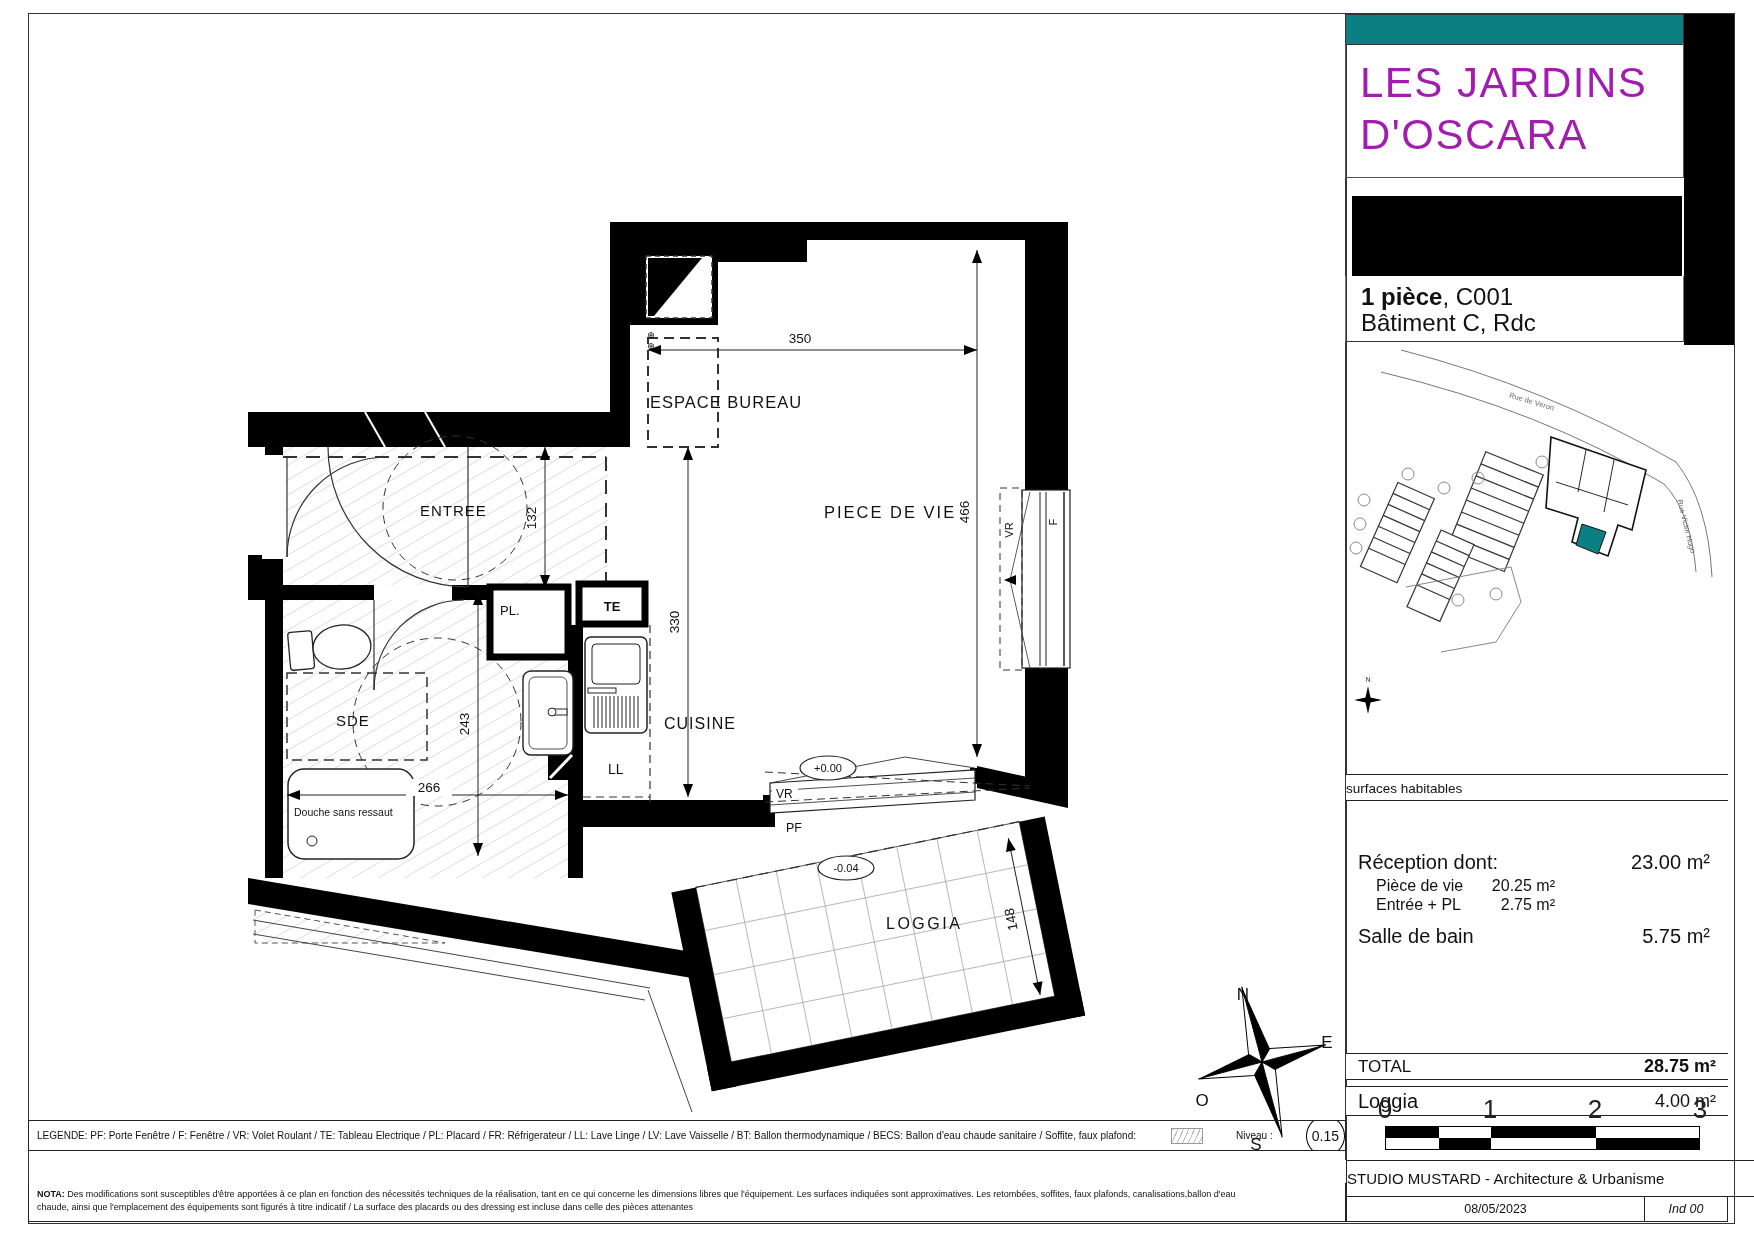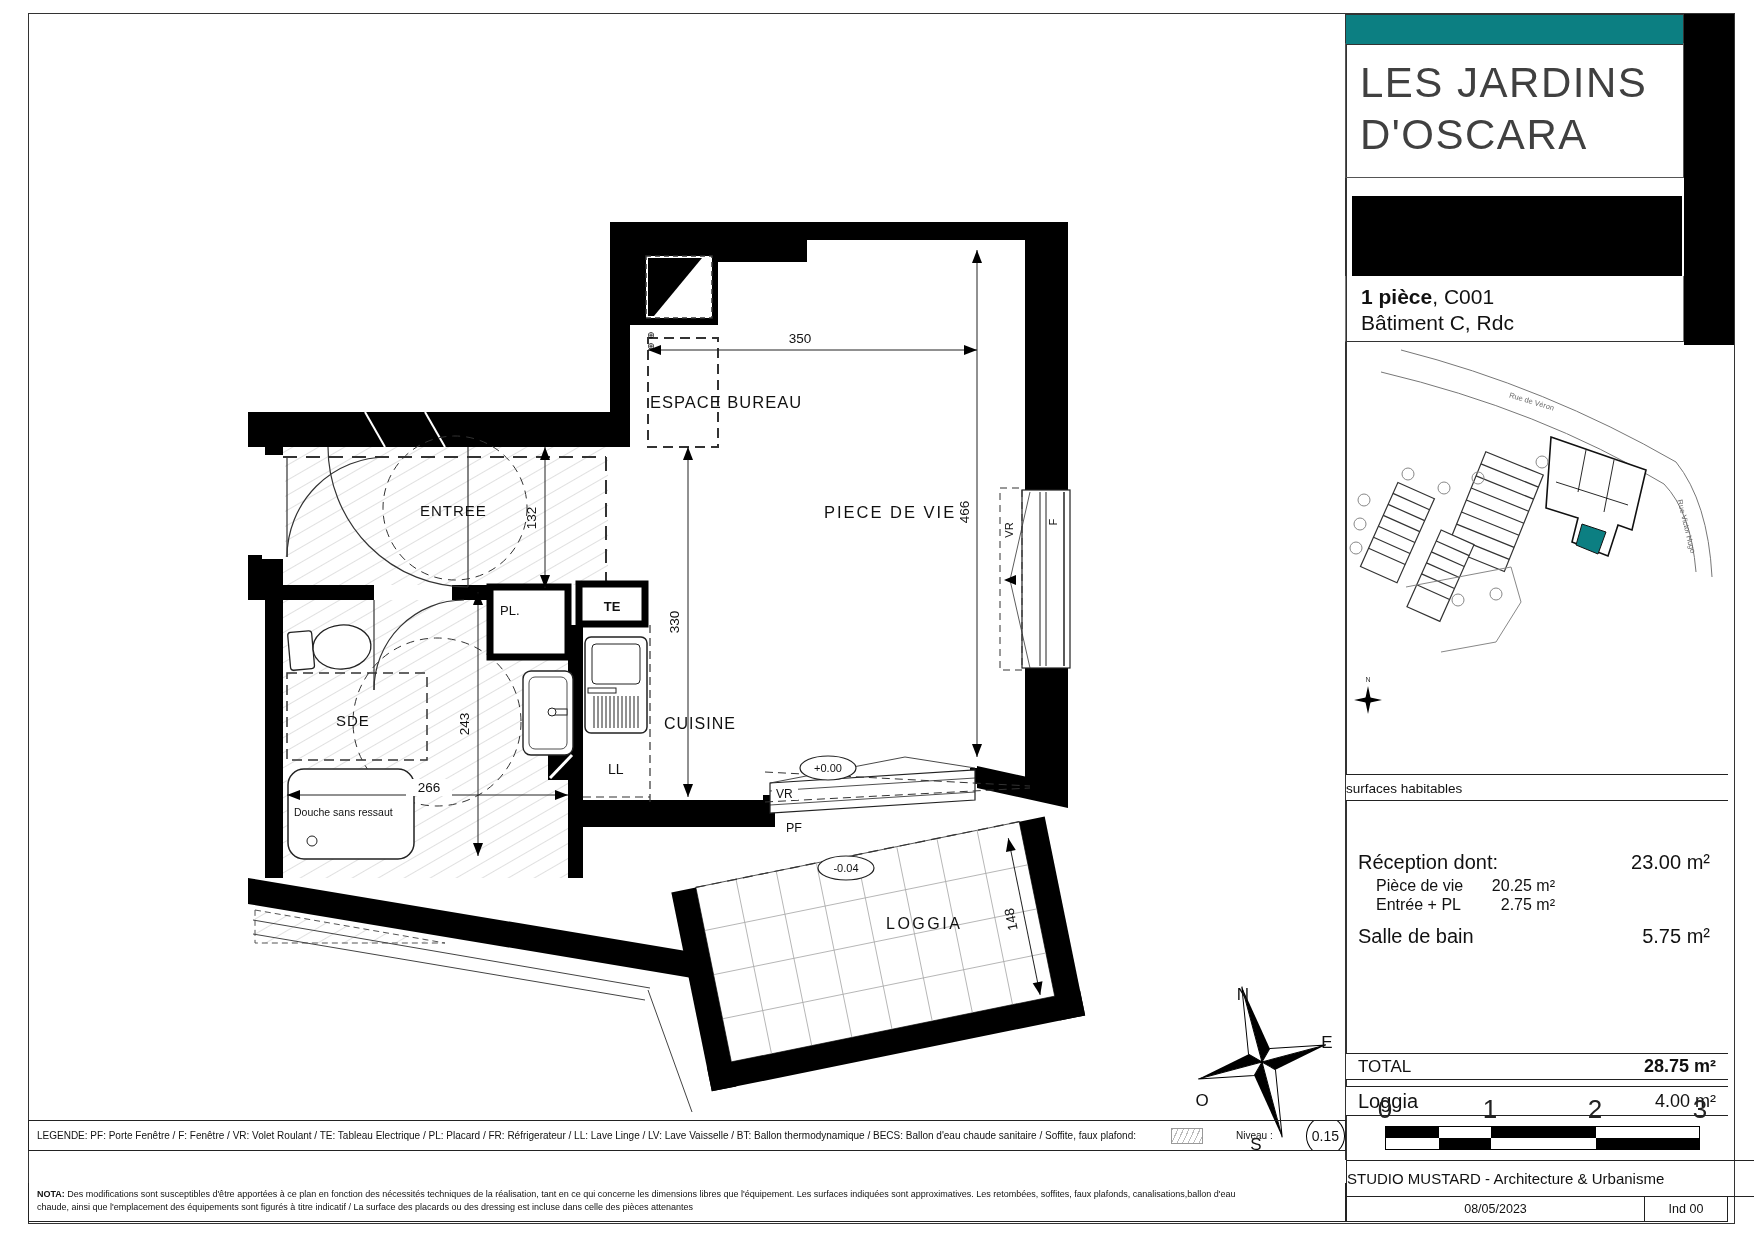--- a/index.html
+++ b/index.html
@@ -3,45 +3,45 @@
 <meta charset="utf-8">
 <style>
   html,body{margin:0;padding:0;background:#e8e8e8;}
   #sheet{position:relative;width:1754px;height:1241px;background:#fff;
          font-family:"Liberation Sans",sans-serif;color:#111;overflow:hidden;}
   .abs{position:absolute;}
   
   #teal-bar{left:1345px;top:14px;width:337px;height:29px;background:#0c7f82;border:1px solid #333;}
   #black-block{left:1684px;top:14px;width:50px;height:331px;background:#000;}
   #title-box{left:1345px;top:43px;width:337px;height:134px;border:1px solid #555;border-top:none;}
-  #title-box .t{margin:14px 0 0 14px;font-size:42px;letter-spacing:1.5px;line-height:52px;color:#404040;}
+  #title-box .t{margin:14px 0 0 14px;font-size:42px;letter-spacing:1.5px;line-height:52px;color:#a21caf;}
   #redacted-bar{left:1352px;top:196px;width:330px;height:80px;background:#000;}
   #unit-box{left:1345px;top:276px;width:337px;height:65px;border-bottom:1.5px solid #333;border-left:1px solid #777;border-right:1px solid #777;}
-  #unit-box .l{margin:8px 0 0 15px;font-size:21px;line-height:26px;}
+  #unit-box .l{margin:8px 0 0 15px;font-size:24px;line-height:26px;}
   
   .row-line{border-top:1.5px solid #222;border-bottom:1.5px solid #222;background:#fff;}
   #surf-header{left:1346px;top:774px;width:382px;height:27px;font-size:13.5px;
                line-height:27px;padding-right:8px;box-sizing:border-box;}
   .surf-main{font-size:20px;}
   .surf-sub{font-size:16px;}
   .valcol{text-align:right;}
   #total-row,#loggia-row{left:1346px;width:382px;box-sizing:border-box;display:flex;
       justify-content:space-between;align-items:center;padding:0 12px;margin-top:40px;}
   
   #scalebar-nums span{position:absolute;transform:translateX(-50%);font-size:26px;color:#222;}
   #scalebar{left:1385px;top:1126px;width:315px;height:24px;border:1.2px solid #000;box-sizing:border-box;}
   #scalebar div{position:absolute;height:11px;}
   .sb-b{background:#000;} .sb-w{background:#fff;}
   
   #studio-row{left:1346px;top:1160px;width:458px;height:37px;border:1.5px solid #222;box-sizing:border-box;
       display:flex;align-items:center;justify-content:flex-start;font-size:15px;}
   #dateind-row{left:1346px;top:1197px;width:382px;height:25px;border:1.5px solid #222;border-top:none;
       box-sizing:border-box;display:flex;font-size:12.5px;}
   #dateind-row .cell-date{width:297px;border-right:1.2px solid #222;display:flex;align-items:center;justify-content:center;}
-  #dateind-row .cell-ind{flex:1;display:flex;align-items:center;justify-content:center;}
+  #dateind-row .cell-ind{flex:1;display:flex;align-items:center;justify-content:center;font-style:italic;}
   
   #legend-row{left:28px;top:1120px;width:1318px;height:31px;border:1.2px solid #222;box-sizing:border-box;
       display:flex;align-items:center;white-space:nowrap;overflow:hidden;font-size:10px;padding-left:8px;justify-content:space-between;}
   #nota-row{left:28px;top:1183px;width:1318px;height:39px;border:1.2px solid #222;border-top:none;box-sizing:border-box;
       font-size:9px;line-height:13px;padding:5px 0 4px 8px;white-space:nowrap;overflow:hidden;}
   .hatch-swatch{display:inline-block;width:30px;height:14px;margin:0 6px 0 8px;border:1px solid #999;
       background:repeating-linear-gradient(115deg,#bbb 0,#bbb 1px,#fff 1px,#fff 5px);vertical-align:middle;}
   .niveau-oval{display:inline-block;border:1.5px solid #000;border-radius:50%;padding:11px 5px;font-size:14px;margin-left:6px;}
   svg text{font-family:"Liberation Sans",sans-serif;}
 </style>

